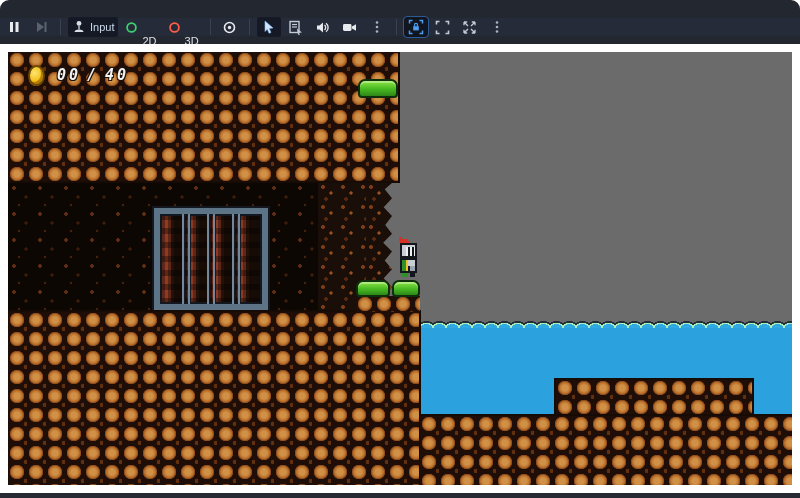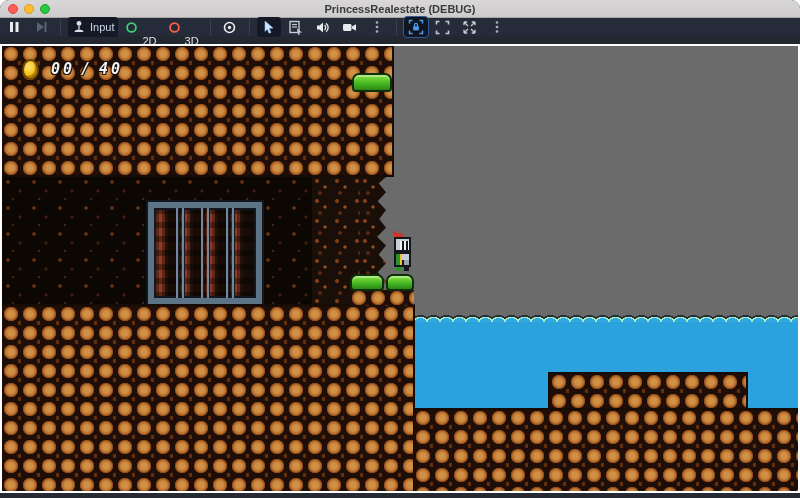--- a/index.html
+++ b/index.html
@@ -24,21 +24,21 @@
     background:transparent; border:none; border-radius:3px; color:#dfe3e9; font-family:"Liberation Sans",sans-serif; cursor:default; padding:0 4px; gap:4px; }
   .tb.active { background:#141925; }
   .tb.embed-active { background:#10151f; outline:1px solid #2d5a95; }
   .tb-label { font-size:11px; color:#ccd9ea; }
   .tb-label.dim { color:#dde1e6;margin-top:28px; }
   .sep { width:1px; height:16px; background:#3a4150; margin:0 4px; }
   svg.icon { display:block; }
 
   
   .viewport { position:absolute; left:0; top:44px; width:800px; height:449px;
-    border:2px solid #ffffff; background:#6b6b6b; overflow:hidden; }
+    border:8px solid #ffffff; background:#6b6b6b; overflow:hidden; }
   .abs { position:absolute; }
 
   
   .dirt { background-color:#1f0e07;
     background-image:
       radial-gradient(circle at 9px 8px, #d09045 0 3px, #b96f2c 5.5px, #7e4116 7px, rgba(0,0,0,0) 7.5px),
       radial-gradient(circle at 18px 17px, #63300f 0 2px, rgba(0,0,0,0) 2.6px);
     background-size:19px 19px; }
   .dirt.bordertop { border-top:2px solid #160b05; }
   .dirt-a { border-right:2px solid #160b05; border-bottom:2px solid #160b05; }
@@ -91,28 +91,20 @@
     text-shadow:1px 1px 0 #1a120b, -1px 1px 0 #1a120b, 1px -1px 0 #1a120b, -1px -1px 0 #1a120b; }
   .hud-text span { margin-right:6px; }
 
   .bottom-strip { position:absolute; left:0; top:493px; width:800px; height:5px; background:#262a33; }
 </style>
 </head>
 <body>
 
 <div class="window">
 
-  <div class="titlebar">
-    <div class="lights">
-      <div class="light red"></div>
-      <div class="light yellow"></div>
-      <div class="light green"></div>
-    </div>
-    <div class="title">PrincessRealestate (DEBUG)</div>
-  </div>
 
   <div class="toolbar">
     <button class="tb">
       <svg class="icon" width="14" height="14" viewBox="0 0 14 14">
           <rect x="3" y="2" width="3" height="10" fill="#e8ebee"></rect>
           <rect x="8.5" y="2" width="3" height="10" fill="#e8ebee"></rect>
         </svg>
     </button>
     <button class="tb">
       <svg class="icon" width="14" height="14" viewBox="0 0 14 14">

